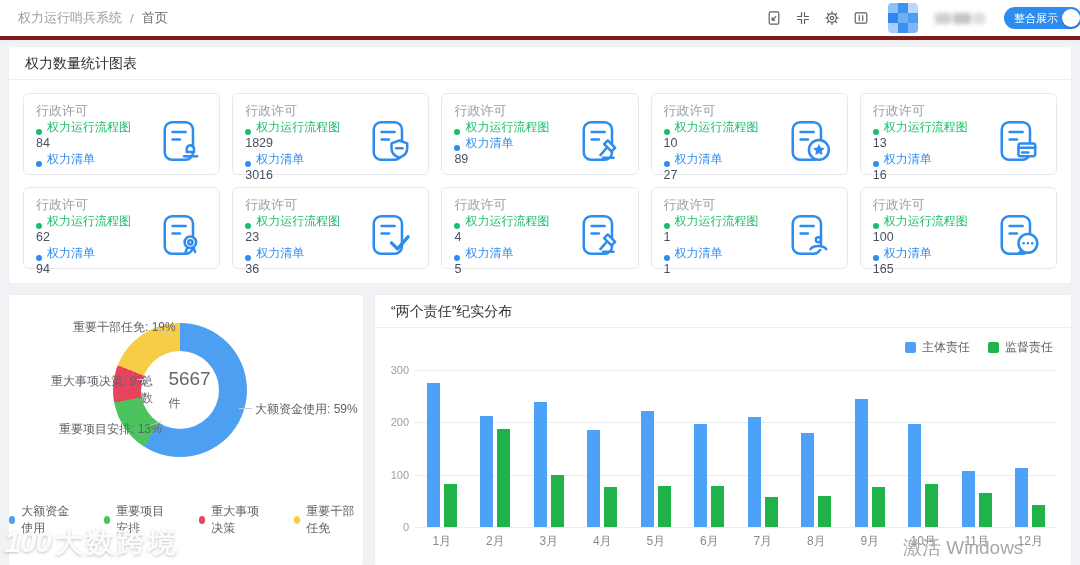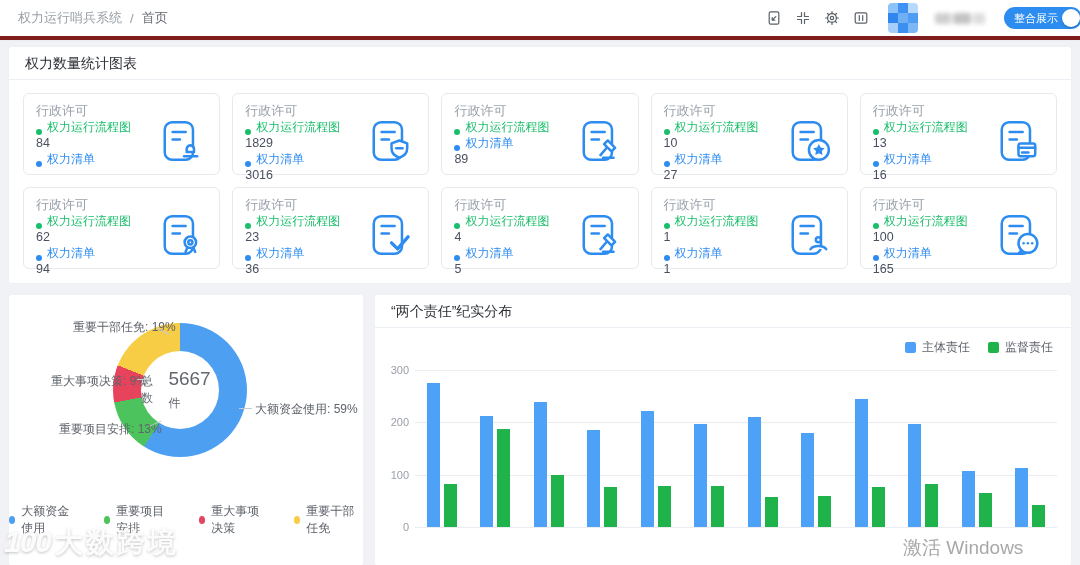--- a/index.html
+++ b/index.html
@@ -477,20 +477,34 @@
                     <div class="bar" style="background:#4da2f8;height:56px"></div>
                     <div class="bar" style="background:#21b34b;height:34px"></div>
                   </div>
                   <div class="group">
                     <div class="bar" style="background:#4da2f8;height:59px"></div>
                     <div class="bar" style="background:#21b34b;height:22px"></div>
                   </div>
                 </div>
               </div>
           </div>
+          <div class="x-axis" id="x-axis">
+              <span>1月</span>
+              <span>2月</span>
+              <span>3月</span>
+              <span>4月</span>
+              <span>5月</span>
+              <span>6月</span>
+              <span>7月</span>
+              <span>8月</span>
+              <span>9月</span>
+              <span>10月</span>
+              <span>11月</span>
+              <span>12月</span>
+            </div>
         </div>
       </div>
 
     </div>
   </div>
 
   <div class="wm-brand">
     <span class="logo">100</span>
     <span class="txt">大数跨境</span>
   </div>

